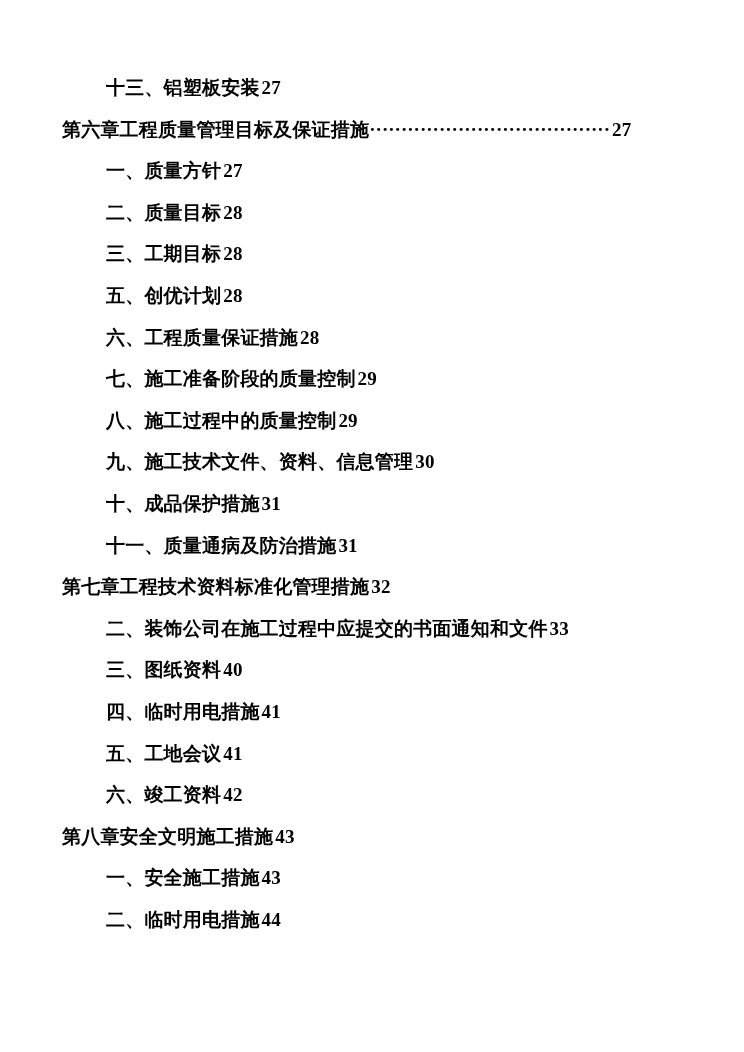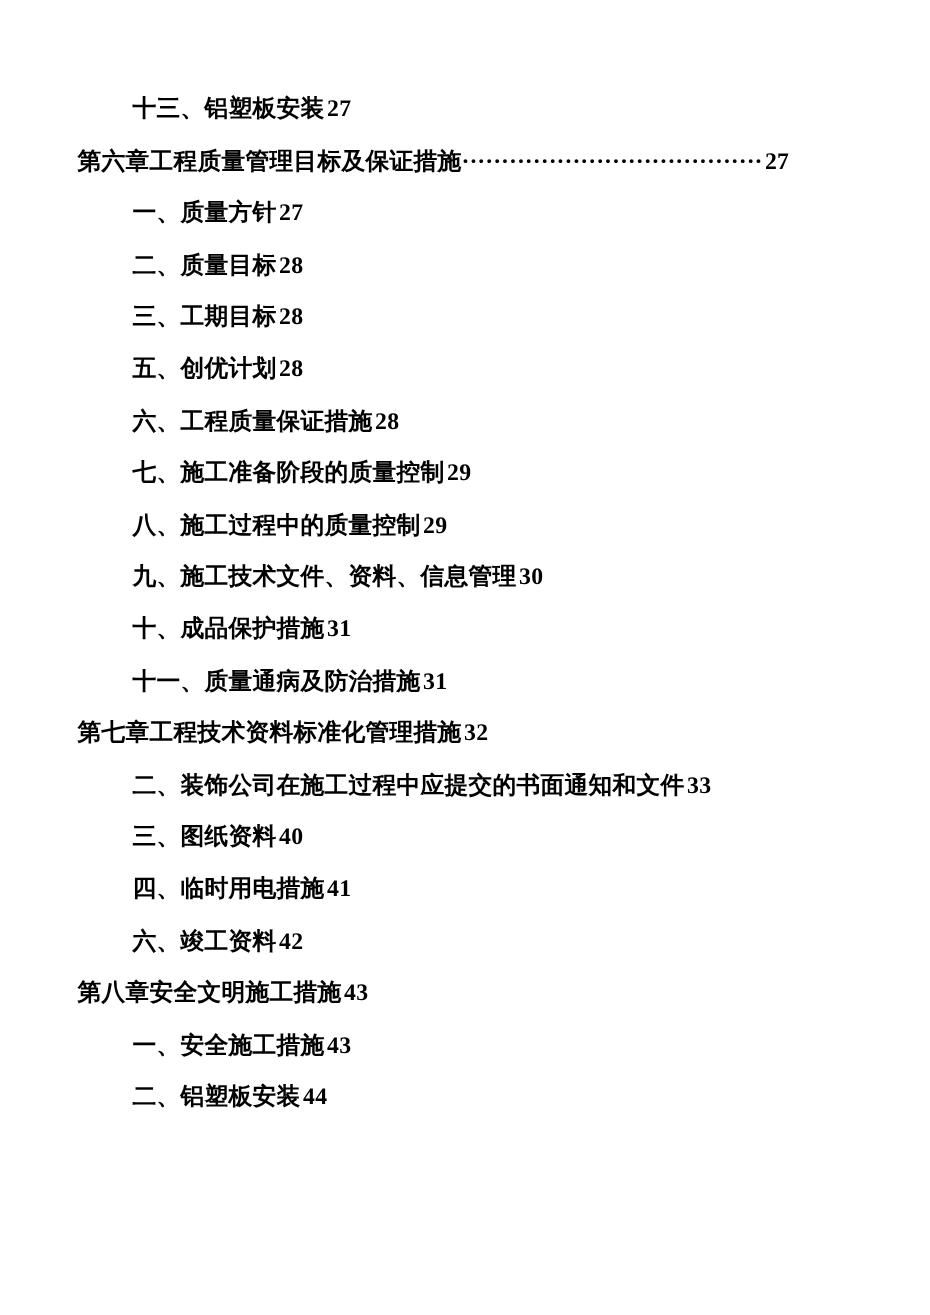--- a/index.html
+++ b/index.html
@@ -66,18 +66,19 @@
       <div class="toc-entry lvl-1"><span class="entry-inner">六、工程质量保证措施</span><span class="pg">28</span></div>
       <div class="toc-entry lvl-1"><span class="entry-inner">七、施工准备阶段的质量控制</span><span class="pg">29</span></div>
       <div class="toc-entry lvl-1"><span class="entry-inner">八、施工过程中的质量控制</span><span class="pg">29</span></div>
       <div class="toc-entry lvl-1"><span class="entry-inner">九、施工技术文件、资料、信息管理</span><span class="pg">30</span></div>
       <div class="toc-entry lvl-1"><span class="entry-inner">十、成品保护措施</span><span class="pg">31</span></div>
       <div class="toc-entry lvl-1"><span class="entry-inner">十一、质量通病及防治措施</span><span class="pg">31</span></div>
       <div class="toc-entry lvl-0"><span class="entry-inner">第七章工程技术资料标准化管理措施</span><span class="pg">32</span></div>
       <div class="toc-entry lvl-1"><span class="entry-inner">二、装饰公司在施工过程中应提交的书面通知和文件</span><span class="pg">33</span></div>
       <div class="toc-entry lvl-1"><span class="entry-inner">三、图纸资料</span><span class="pg">40</span></div>
       <div class="toc-entry lvl-1"><span class="entry-inner">四、临时用电措施</span><span class="pg">41</span></div>
+      <div class="toc-entry lvl-1"><span class="entry-inner">五、工地会议</span><span class="pg">41</span></div>
       <div class="toc-entry lvl-1"><span class="entry-inner">六、竣工资料</span><span class="pg">42</span></div>
       <div class="toc-entry lvl-0"><span class="entry-inner">第八章安全文明施工措施</span><span class="pg">43</span></div>
       <div class="toc-entry lvl-1"><span class="entry-inner">一、安全施工措施</span><span class="pg">43</span></div>
-      <div class="toc-entry lvl-1"><span class="entry-inner">二、铝塑板安装</span><span class="pg">44</span></div>
+      <div class="toc-entry lvl-1"><span class="entry-inner">二、临时用电措施</span><span class="pg">44</span></div>
     </div>
 </div>
 
 </body></html>

